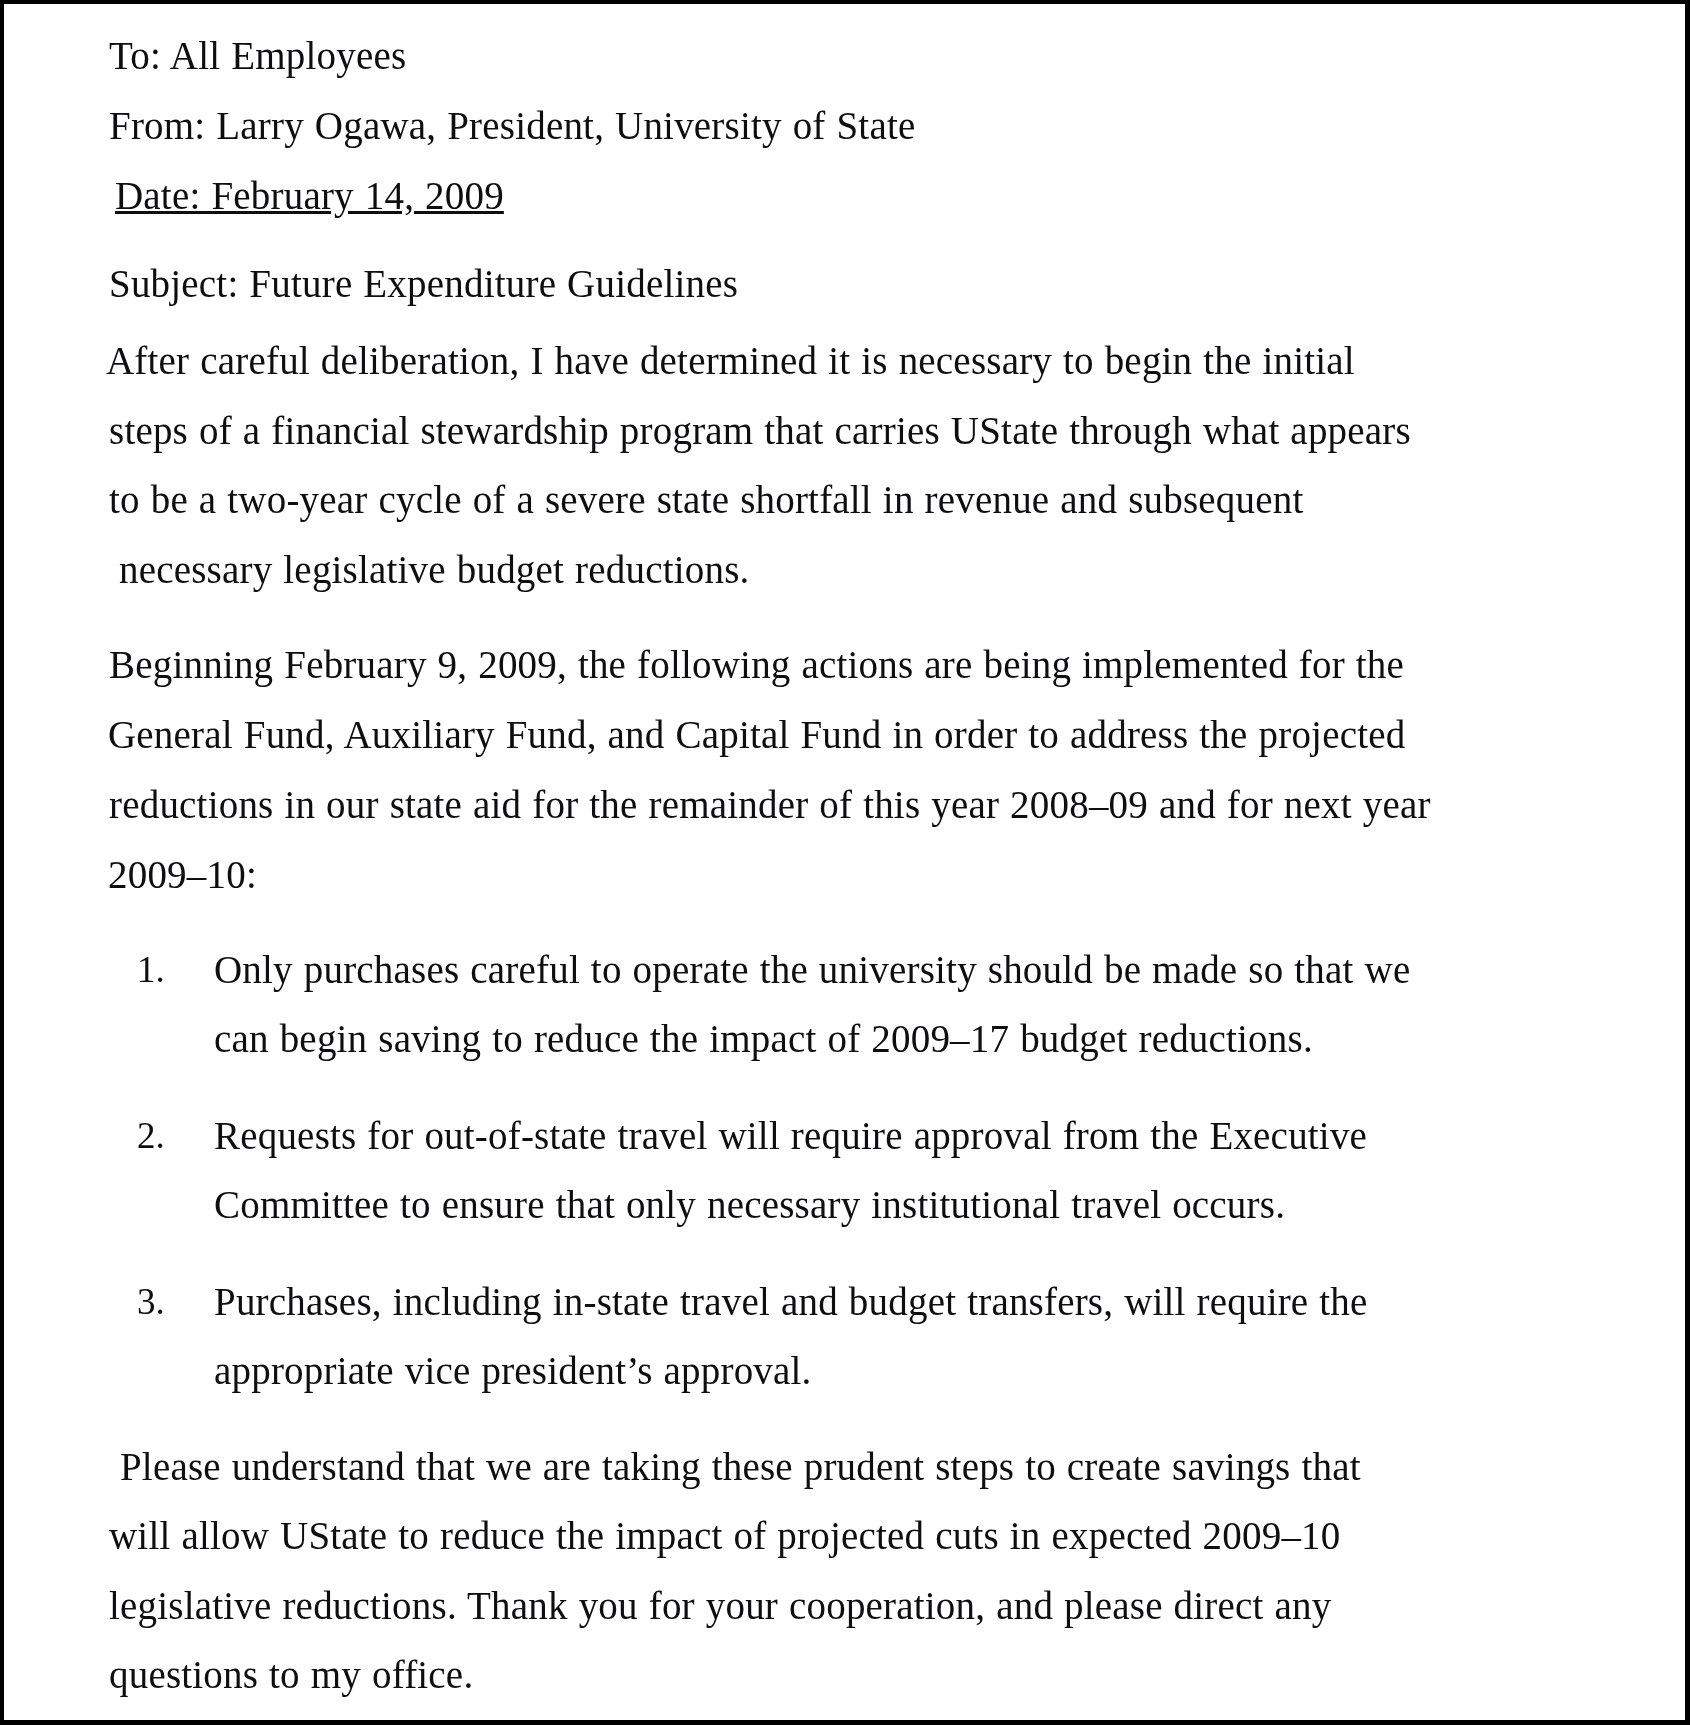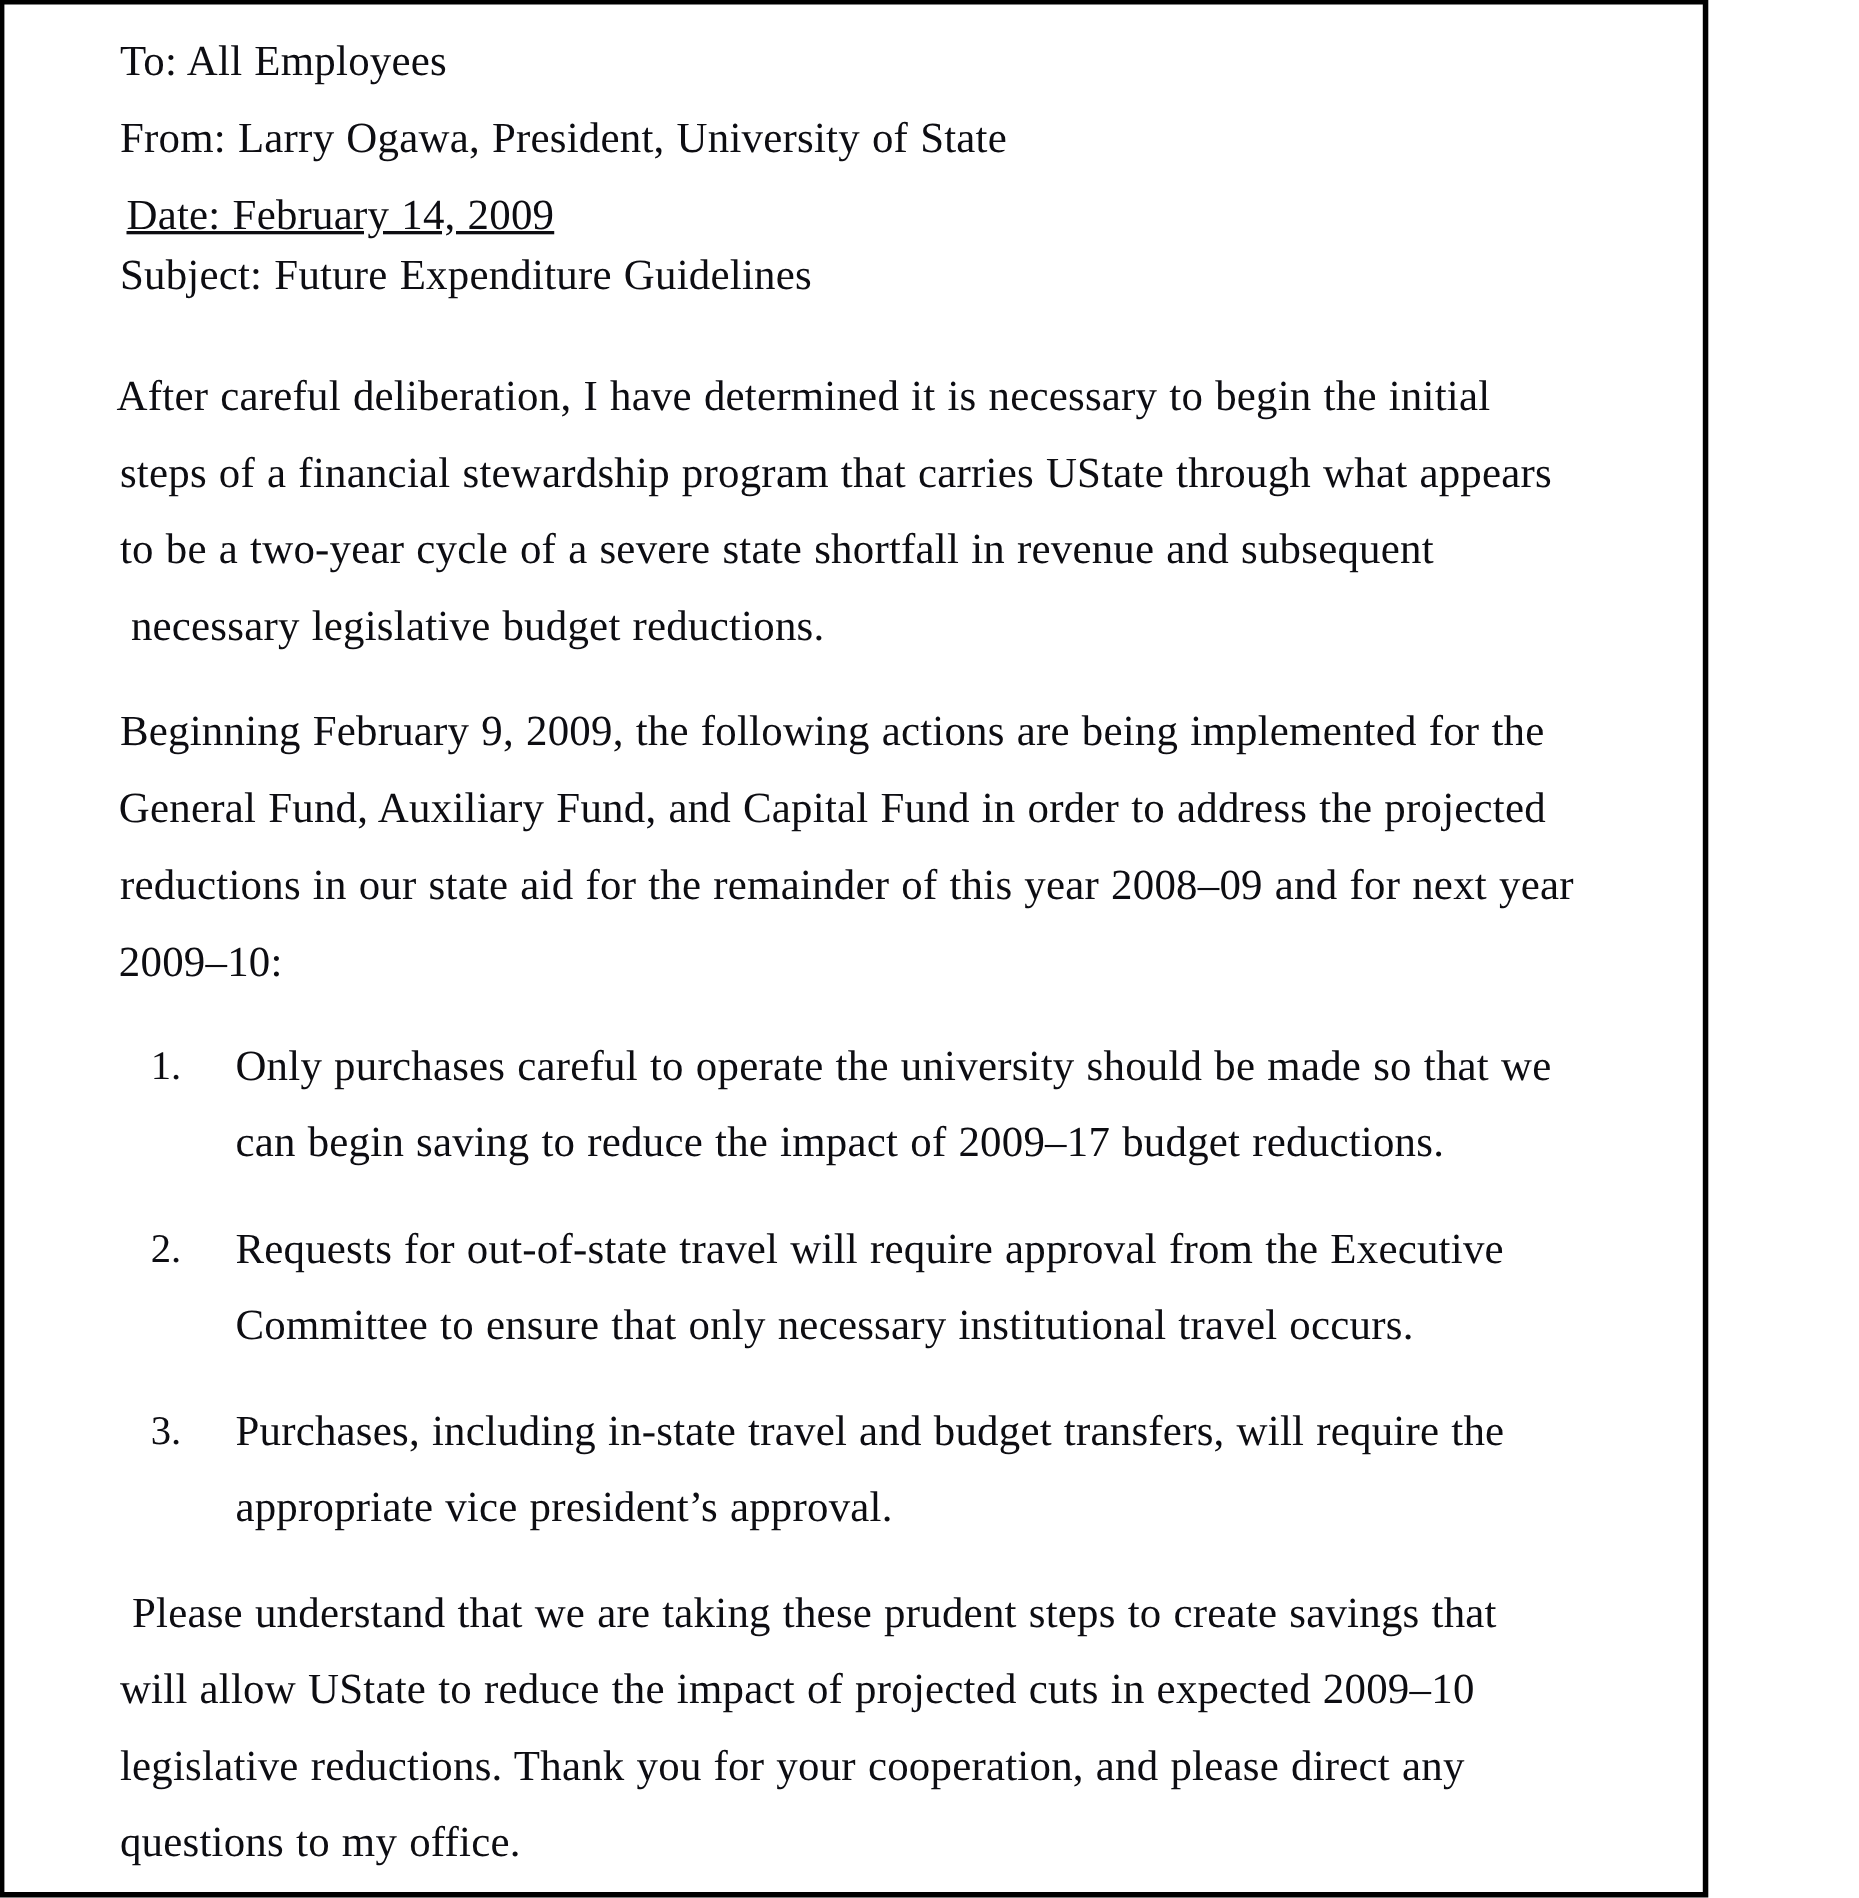--- a/index.html
+++ b/index.html
@@ -1,19 +1,19 @@
 <!DOCTYPE html>
 <html><head>
 <meta charset="utf-8">
 <style>
   html, body { margin: 0; padding: 0; background: #ffffff; }
   body { width: 1690px; height: 1725px; position: relative; overflow: hidden; }
   .frame {
     position: absolute; left: 0; top: 0;
-    width: 1553px; height: 1725px;
+    width: 1690px; height: 1725px;
     box-sizing: border-box;
     border-top: 4px solid #000; border-left: 4px solid #000;
     border-right: 5px solid #000; border-bottom: 5px solid #000;
     background: #fff;
   }
   .line {
     position: absolute;
     white-space: nowrap;
     font-family: "Liberation Serif", "DejaVu Serif", serif;
     font-size: 39px;
@@ -28,21 +28,21 @@
 </style>
 </head>
 <body>
 
 <div class="frame">
 
   <div>
     <div class="line" style="left:105px; top:29px;">To: All Employees</div>
     <div class="line" style="left:105px; top:99px;">From: Larry Ogawa, President, University of State</div>
     <div class="line" style="left:111px; top:169px;text-decoration:underline;">Date: February 14, 2009</div>
-    <div class="line" style="left:105px; top:224px;">Subject: Future Expenditure Guidelines</div>
+    <div class="line" style="left:105px; top:257px;">Subject: Future Expenditure Guidelines</div>
   </div>
 
   <div>
     <div class="line" style="left:102px; top:334px;">After careful deliberation, I have determined it is necessary to begin the initial</div>
     <div class="line" style="left:105px; top:404px;">steps of a financial stewardship program that carries UState through what appears</div>
     <div class="line" style="left:105px; top:473px;">to be a two-year cycle of a severe state shortfall in revenue and subsequent</div>
     <div class="line" style="left:115px; top:543px;">necessary legislative budget reductions.</div>
   </div>
 
   <div>

